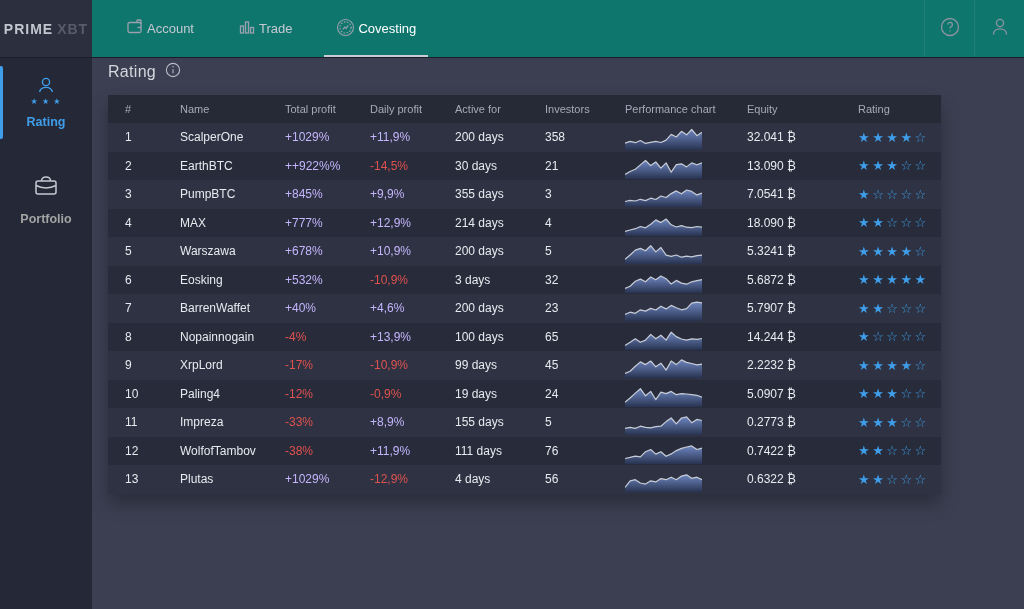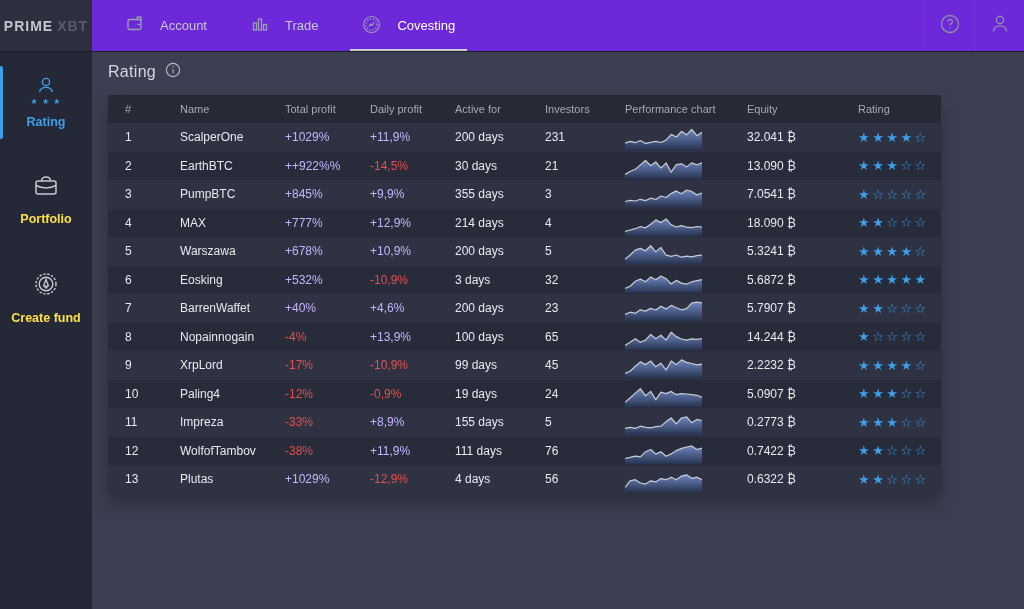--- a/index.html
+++ b/index.html
@@ -1,41 +1,41 @@
 <!DOCTYPE html>
 <html><head>
 <meta charset="utf-8">
 <style>
   * { margin:0; padding:0; box-sizing:border-box; }
   html,body { width:1024px; height:609px; overflow:hidden; }
   body { font-family:"Liberation Sans","DejaVu Sans",sans-serif; background:#3b3f51; position:relative; }
 
   
-  .topbar { position:absolute; top:0; left:0; width:1024px; height:52px; background:#6d28d9;
+  .topbar { position:absolute; top:0; left:0; width:1024px; height:58px; background:#0f766e;
             display:flex; align-items:stretch; border-bottom:1px solid #1b1e28; z-index:5; }
   .logo { width:92px; background:#2b2f3e; display:flex; align-items:center; justify-content:center;
           font-weight:bold; font-size:14px; letter-spacing:1px; }
   .logo .lg1 { color:#c3c6cf; }
   .logo .lg2 { color:#575c6b; margin-left:4px; font-weight:bold; }
   .tabs { display:flex; margin-left:12px; }
-  .tab { display:flex; align-items:center; gap:16px; padding:0 22px; position:relative;
+  .tab { display:flex; align-items:center; gap:3px; padding:0 22px; position:relative;
          color:#c6c9d2; font-size:13px; cursor:pointer;justify-content:space-between; }
   .tab svg { stroke:#9aa0ae; }
   .tab.active { color:#ffffff; }
   .tab.active::after { content:""; position:absolute; left:10px; right:10px; bottom:0;
                        height:2px; background:#c9ccd4; }
   .topbar-right { margin-left:auto; display:flex; align-items:stretch; }
   .tb-btn { width:50px; display:flex; align-items:center; justify-content:center;
             border-left:1px solid rgba(255,255,255,0.07); cursor:pointer; }
   .tb-btn svg { stroke:#8e93a1; }
 
   
   .sidebar { position:absolute; top:44px; left:0; width:92px; height:565px; background:#252836; }
   .side-item { position:relative; display:flex; flex-direction:column; align-items:center; gap:9px;
-               padding:14px 0; margin-top:16px; cursor:pointer; color:#fde047; }
+               padding:14px 0; margin-top:16px; cursor:pointer; color:#a3a3a3; }
   .side-item:first-child { margin-top:18px; }
   .side-label { font-size:12.5px; font-weight:bold; }
   .side-item svg { stroke:#c6c9d2; }
   .side-item.active { color:#3f9eea; }
   .side-item.active svg { stroke:#3f9eea; }
   .side-item.active::before { content:""; position:absolute; left:0; top:4px; bottom:4px;
                               width:3px; background:#3f9eea; border-radius:0 2px 2px 0; }
   .side-stars { font-size:8px; color:#3f9eea; letter-spacing:1px; margin-top:-7px; }
 
   
@@ -152,31 +152,20 @@
     <span>
       <svg width="30" height="26" viewBox="0 0 30 26" fill="none" stroke-width="1.5">
         <rect x="5" y="8" width="20" height="13" rx="2"></rect>
         <path d="M10.5 8 c0-2.6 1.8-4 4.5-4 s4.5 1.4 4.5 4"></path>
         <path d="M5 12.5 c3 1.6 6.5 2.4 10 2.4 s7-0.8 10-2.4"></path>
       </svg>
     </span>
     <span class="side-label">Portfolio</span>
   </div>
 
-  <div class="side-item">
-    <span>
-      <svg width="30" height="28" viewBox="0 0 30 28" fill="none" stroke-width="1.4">
-        <circle cx="15" cy="14" r="10" stroke-dasharray="2.4 1.6"></circle>
-        <circle cx="15" cy="14" r="6.8"></circle>
-        <path d="M15 9.5 L17.3 15.5 L15 18 L12.7 15.5 Z"></path>
-        <path d="M15 15 v3" stroke-width="1.1"></path>
-      </svg>
-    </span>
-    <span class="side-label">Create fund</span>
-  </div>
 </div>
 
 <div class="main">
   <div class="title-row">
     <span class="page-title">Rating</span>
     <span>
       <svg width="16" height="16" viewBox="0 0 16 16" fill="none" stroke-width="1.1">
         <circle cx="8" cy="8" r="6.6"></circle>
         <path d="M8 7.2 v4"></path>
         <circle cx="8" cy="4.8" r="0.7" fill="#b9bcc6" stroke="none"></circle>
@@ -196,21 +185,21 @@
       <div class="cell">Equity</div>
       <div class="cell">Rating</div>
     </div>
     <div id="rows">
   <div class="grid trow">
     <div class="cell c-rank">1</div>
     <div class="cell c-name">ScalperOne</div>
     <div class="cell c-total pos">+1029%</div>
     <div class="cell c-daily pos">+11,9%</div>
     <div class="cell c-active">200 days</div>
-    <div class="cell c-investors">231</div>
+    <div class="cell c-investors">358</div>
     <div class="cell c-chart">
             <svg width="77" height="26" viewBox="0 0 77 26">
               <polygon points="0,26 0.0,19.2 5.1,17.4 10.3,18.7 15.4,16.5 20.5,19.4 25.7,18.3 30.8,17.4 35.9,18.5 41.1,16.1 46.2,10.4 51.3,13.0 56.5,7.3 61.6,10.8 66.7,5.5 71.9,11.7 77.0,8.2 77,26" fill="url(#sparkGrad)"></polygon>
               <polyline points="0.0,19.2 5.1,17.4 10.3,18.7 15.4,16.5 20.5,19.4 25.7,18.3 30.8,17.4 35.9,18.5 41.1,16.1 46.2,10.4 51.3,13.0 56.5,7.3 61.6,10.8 66.7,5.5 71.9,11.7 77.0,8.2" fill="none" stroke="#c7ccd6" stroke-width="1.2" stroke-linejoin="round"></polyline>
             </svg>
           </div>
     <div class="cell c-equity">32.041 ₿</div>
     <div class="cell c-rating">★★★★☆</div>
   </div>
 

